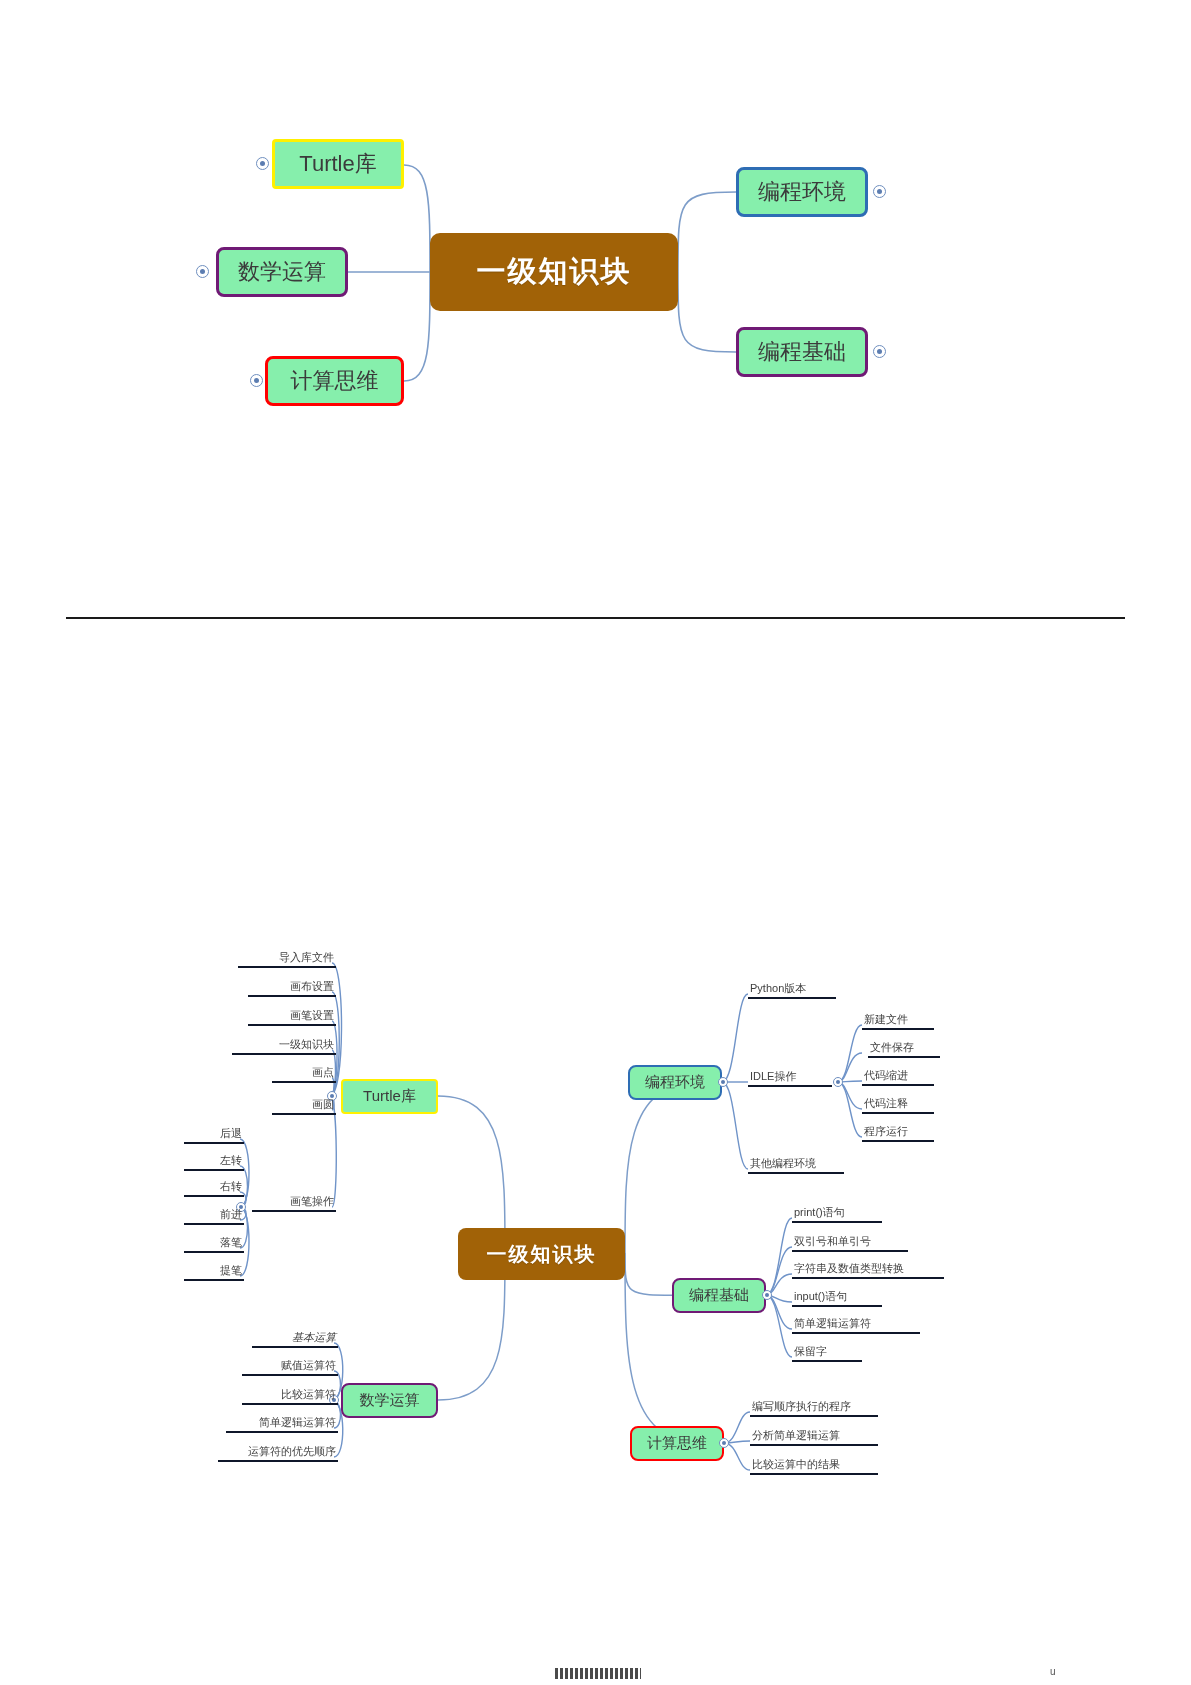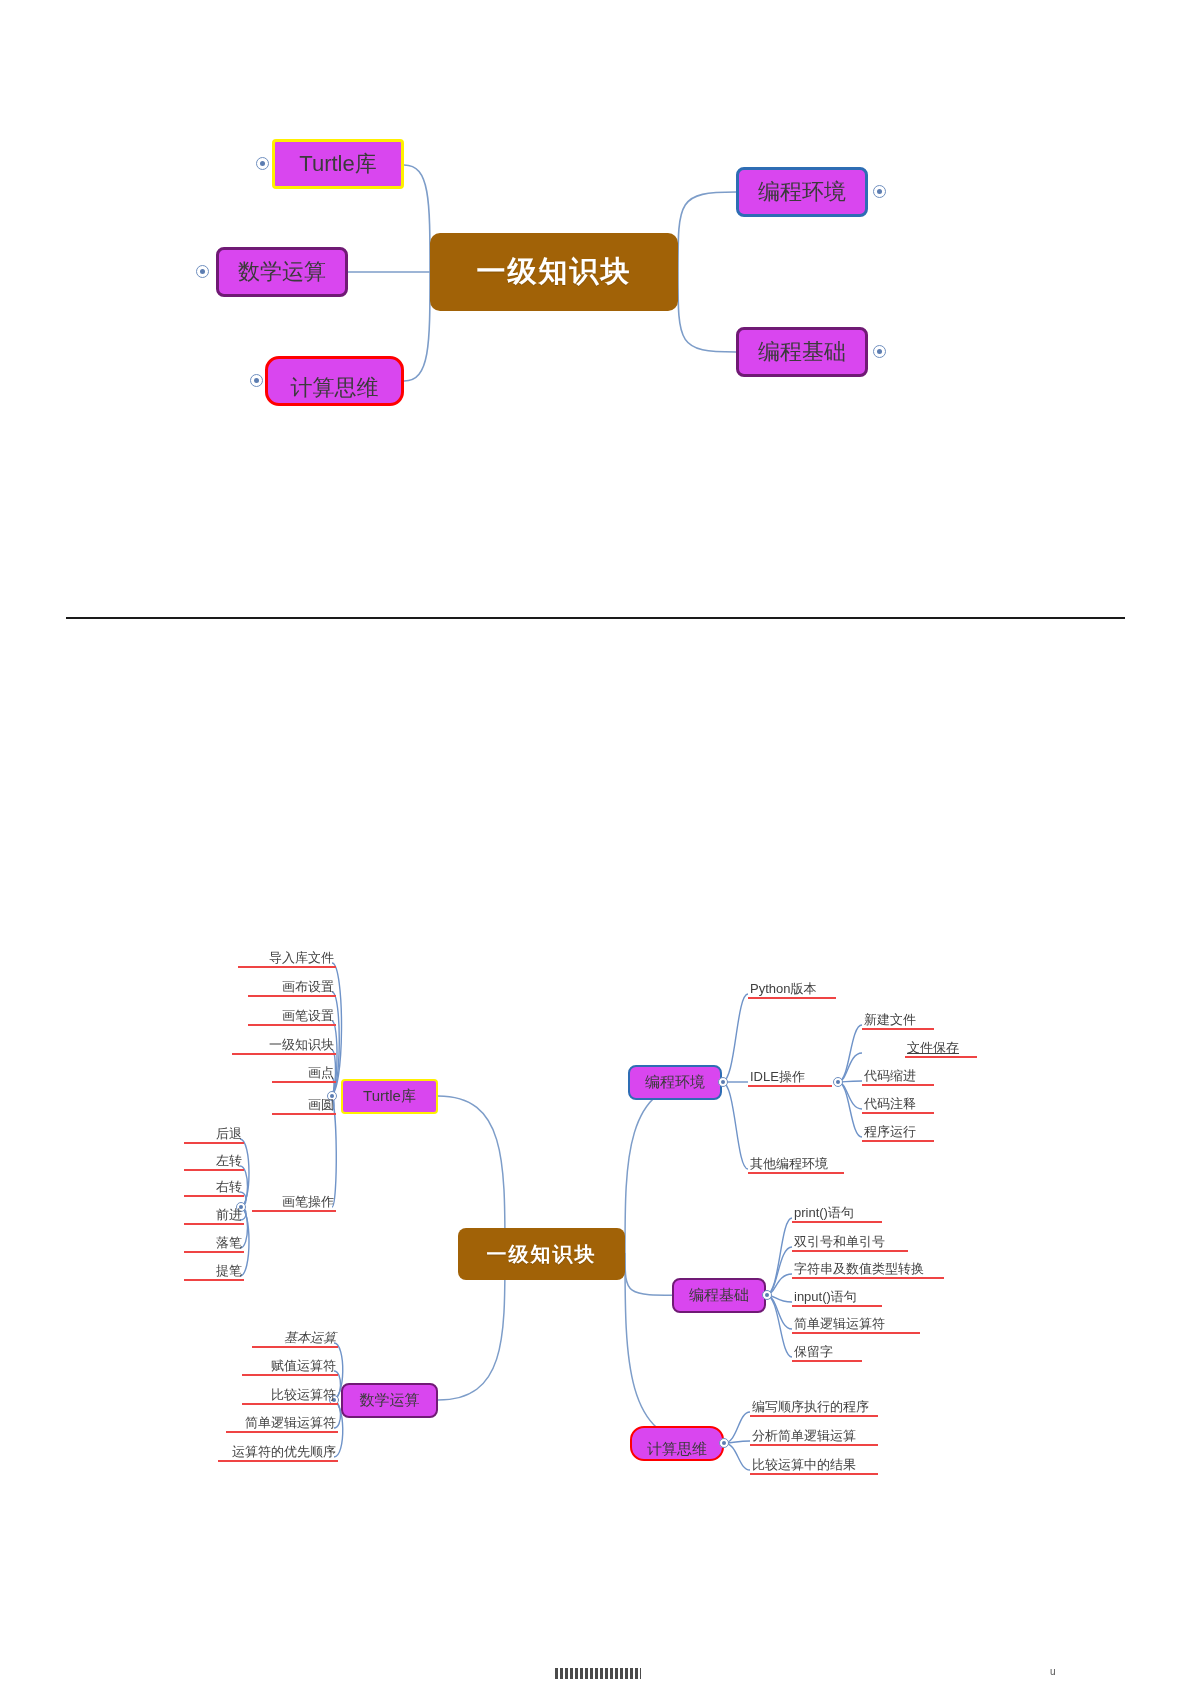--- a/index.html
+++ b/index.html
@@ -8,51 +8,51 @@
     font-family:"Liberation Sans","DejaVu Sans",sans-serif;
     color:#3b3b3b;position:relative;overflow:hidden;
   }
   .page{position:relative;width:1191px;height:1685px;}
   svg.wires{position:absolute;left:0;top:0;width:1191px;height:1685px;pointer-events:none;}
 
   
   .node{
     position:absolute;box-sizing:border-box;
     display:flex;align-items:center;justify-content:center;
-    background:#d946ef;white-space:nowrap;
+    background:#86efac;white-space:nowrap;
     font-family:"Liberation Sans","DejaVu Sans",sans-serif;
   }
   .root{
     background:#a16207;color:#ffffff;border-radius:10px;border:none;
     font-weight:bold;letter-spacing:2px;
     text-shadow:0 1px 1px rgba(0,0,0,.18);
   }
   .b-yellow{border:3px solid #FFF000;border-radius:4px;}
   .b-olive {border:3px solid #701a75;border-radius:8px;}
-  .b-red   {border:3px solid #FF0000;border-radius:14px;align-items:flex-end;}
+  .b-red   {border:3px solid #FF0000;border-radius:8px;}
   .b-blue  {border:3px solid #2E6DB4;border-radius:8px;}
 
   
   .handle{
     position:absolute;width:13px;height:13px;border-radius:50%;
     border:1px solid #6F8FBF;background:#ffffff;box-sizing:border-box;
   }
   .handle::after{
     content:"";position:absolute;left:50%;top:50%;
     width:5px;height:5px;margin:-2.5px 0 0 -2.5px;border-radius:50%;
     background:#5C7DB1;
   }
   .handle.sm{width:10px;height:10px;}
   .handle.sm::after{width:4px;height:4px;margin:-2px 0 0 -2px;}
 
   
   .leaf{
     position:absolute;white-space:nowrap;color:#3f3f3f;
-    font-size:13px;line-height:13px;padding:0 2px 2px 2px;
-    border-bottom:2px solid #ef4444;
+    font-size:11px;line-height:13px;padding:0 2px 2px 2px;
+    border-bottom:2px solid #0f172a;
   }
   .leaf.right{text-align:left;}
   .leaf.left{text-align:right;}
 
   
   .rule{position:absolute;left:66px;top:617px;width:1059px;height:0;
         border-top:2px solid #1a1a1a;}
 
   
   .footer-mark{
@@ -227,21 +227,21 @@
     <span>编程环境</span>
   </div>
   <div class="handle sm" style="left:718px;top:1077px;"></div>
 
   <div class="leaf right" style="left:748px;top:982px;width:84px;">Python版本</div>
   <div class="leaf right" style="left:748px;top:1070px;width:80px;">IDLE操作</div>
   <div class="handle sm" style="left:833px;top:1077px;"></div>
   <div class="leaf right" style="left:748px;top:1157px;width:92px;">其他编程环境</div>
 
   <div class="leaf right" style="left:862px;top:1013px;width:68px;">新建文件</div>
-  <div class="leaf right" style="left:905px;top:1041px;width:68px;text-decoration:underline;">文件保存</div>
+  <div class="leaf right" style="left:868px;top:1041px;width:68px;">文件保存</div>
   <div class="leaf right" style="left:862px;top:1069px;width:68px;">代码缩进</div>
   <div class="leaf right" style="left:862px;top:1097px;width:68px;">代码注释</div>
   <div class="leaf right" style="left:862px;top:1125px;width:68px;">程序运行</div>
 
   <div class="node b-olive" style="left:672px;top:1278px;width:94px;height:35px;font-size:15px;border-width:2px;">
     <span>编程基础</span>
   </div>
   <div class="handle sm" style="left:762px;top:1290px;"></div>
 
   <div class="leaf right" style="left:792px;top:1206px;width:86px;">print()语句</div>

